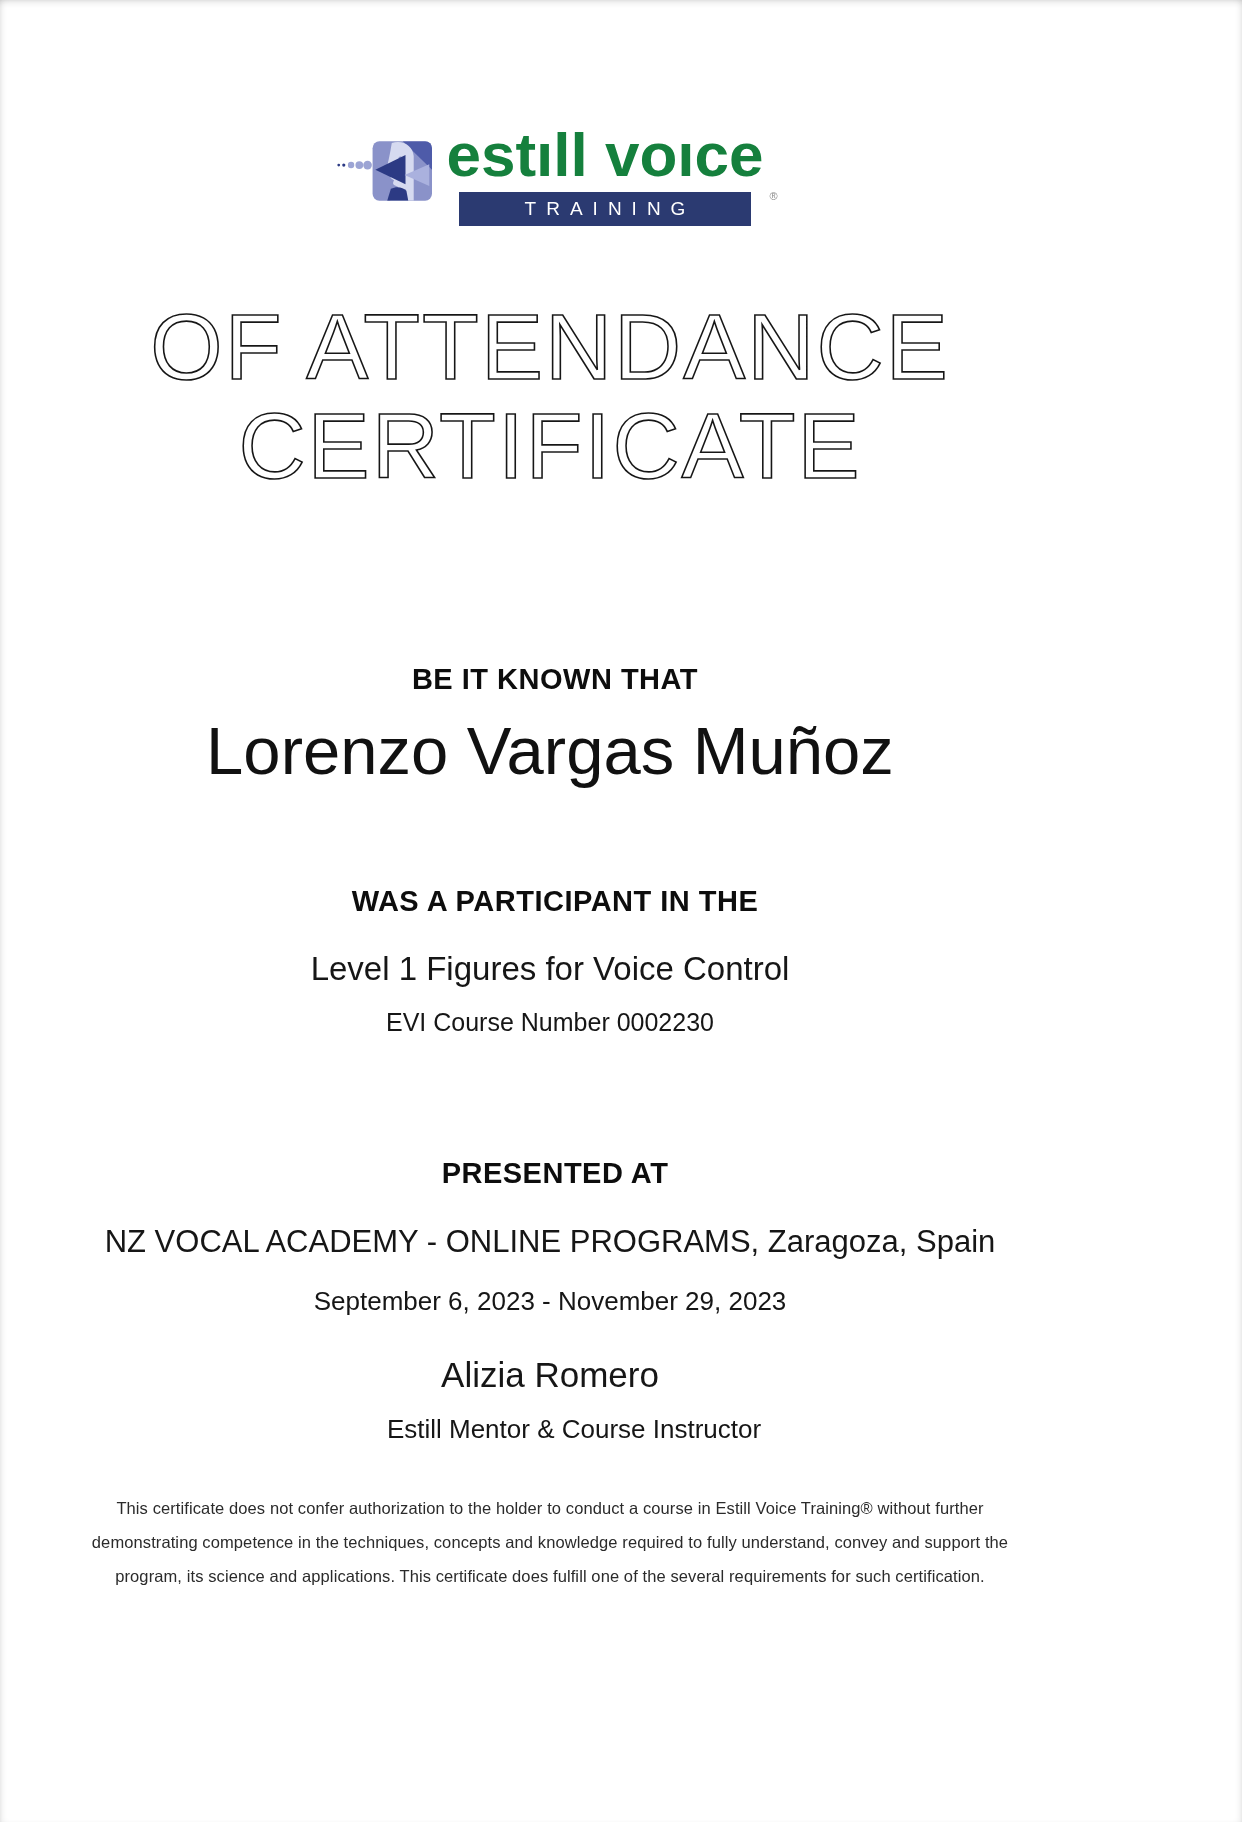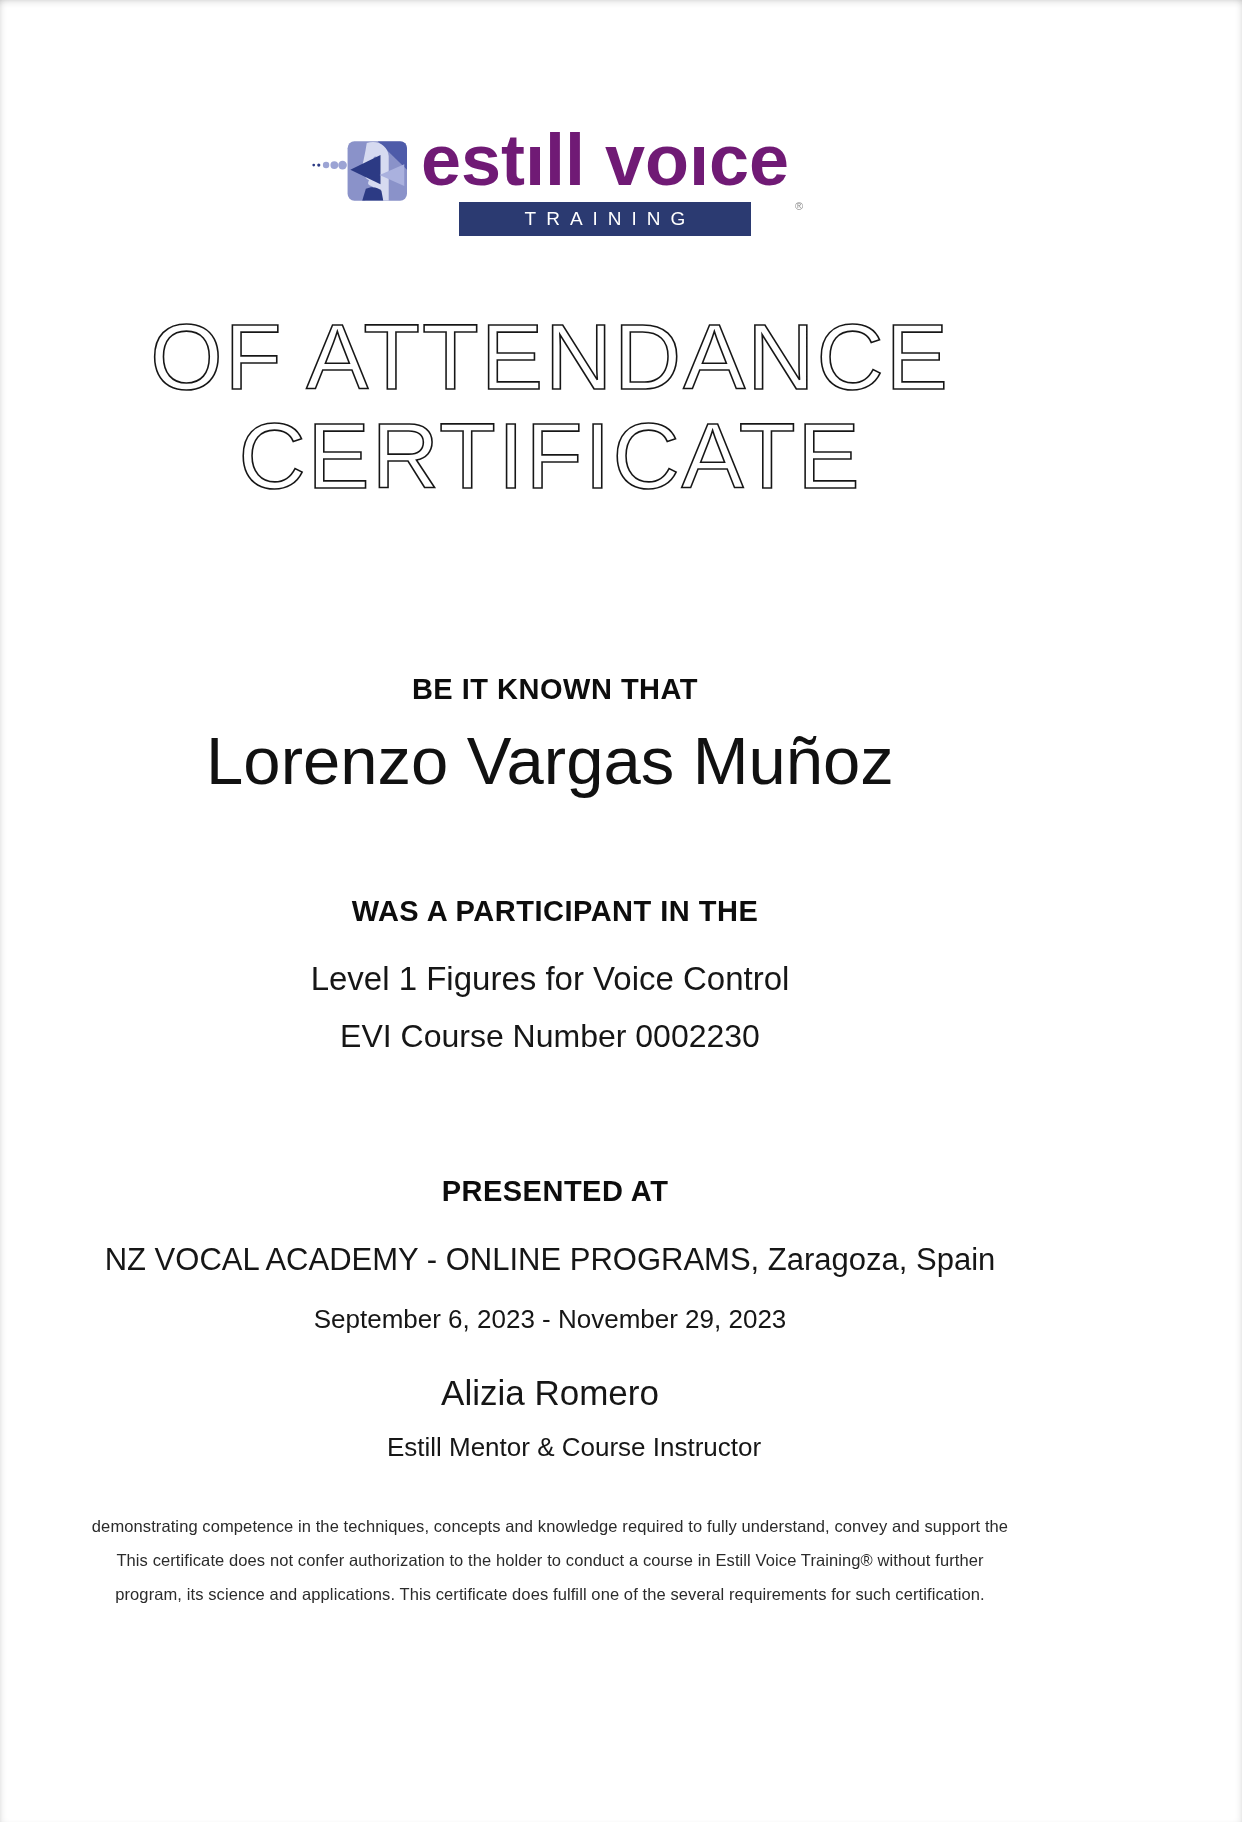--- a/index.html
+++ b/index.html
@@ -24,22 +24,22 @@
 
   
   .logo-row {
     margin-top:122px;
     display:flex; justify-content:center; align-items:flex-start;
     gap:14px;
   }
   .logo-icon { width:96px; height:98px; flex:0 0 auto; }
   .logo-right { display:flex; flex-direction:column; align-items:center; position:relative; }
   .brand-text {
-    font-weight:bold; font-size:72px; line-height:1;
-    color:#701a75; letter-spacing:0px;
+    font-weight:bold; font-size:62px; line-height:1;
+    color:#15803d; letter-spacing:0px;
     margin-top:2px; margin-bottom:6px;
   }
   .training-banner {
     background:#2b3a71; color:#ffffff;
     width:292px; height:34px;
     display:flex; align-items:center; justify-content:center;
     font-size:19px; letter-spacing:10px; text-indent:10px;
     font-weight:400;
   }
   .reg-mark {
@@ -64,21 +64,21 @@
     font-weight:bold; font-size:29px; letter-spacing:0.5px; color:#0d0d0d;padding-left:10px;
   }
   .known-that { margin-top:168px; }
   .participant-name {
     margin-top:16px;
     font-size:67px; font-weight:400; color:#111111;
     letter-spacing:0px;
   }
   .participant-label { margin-top:96px; }
   .course-title { margin-top:32px; font-size:33px; color:#161616; }
-  .course-number { margin-top:20px; font-size:32px; color:#161616; }
+  .course-number { margin-top:20px; font-size:25px; color:#161616; }
   .presented-at { margin-top:120px; }
   .venue { margin-top:34px; font-size:31px; color:#161616; }
   .date-range { margin-top:26px; font-size:26px; color:#161616; }
   .instructor-name { margin-top:38px; font-size:35px; color:#161616; }
   .instructor-title { margin-top:19px; font-size:26px; color:#161616;margin-left:48px; }
 
   
   .disclaimer {
     margin-top:46px;
     font-size:16.5px; line-height:34px; color:#2b2b2b;
@@ -145,19 +145,19 @@
     <div class="course-number">EVI Course Number 0002230</div>
 
     <div class="label-bold presented-at">PRESENTED AT</div>
     <div class="venue">NZ VOCAL ACADEMY - ONLINE PROGRAMS, Zaragoza, Spain</div>
     <div class="date-range">September 6, 2023 - November 29, 2023</div>
 
     <div class="instructor-name">Alizia Romero</div>
     <div class="instructor-title">Estill Mentor &amp; Course Instructor</div>
 
     <div class="disclaimer">
+      <div>This certificate does not confer authorization to the holder to conduct a course in Estill Voice Training® without further</div>
       <div>demonstrating competence in the techniques, concepts and knowledge required to fully understand, convey and support the</div>
-      <div>This certificate does not confer authorization to the holder to conduct a course in Estill Voice Training® without further</div>
       <div>program, its science and applications. This certificate does fulfill one of the several requirements for such certification.</div>
     </div>
 
   </div>
 </div>
 
 </body></html>

